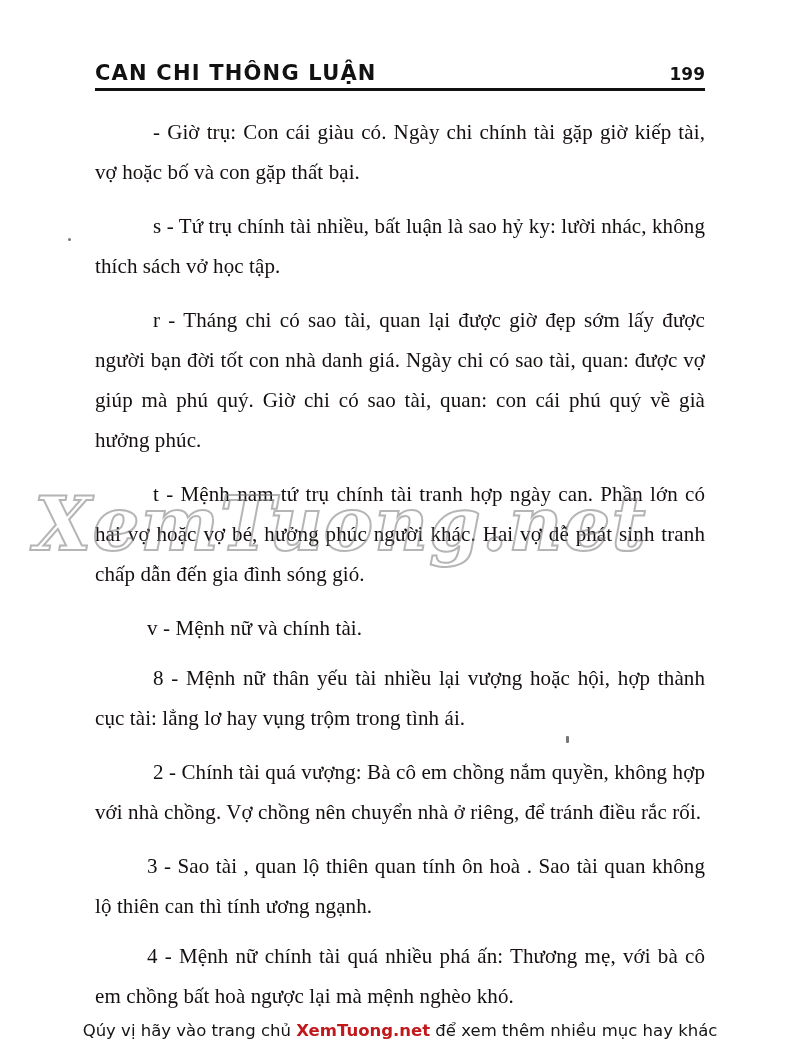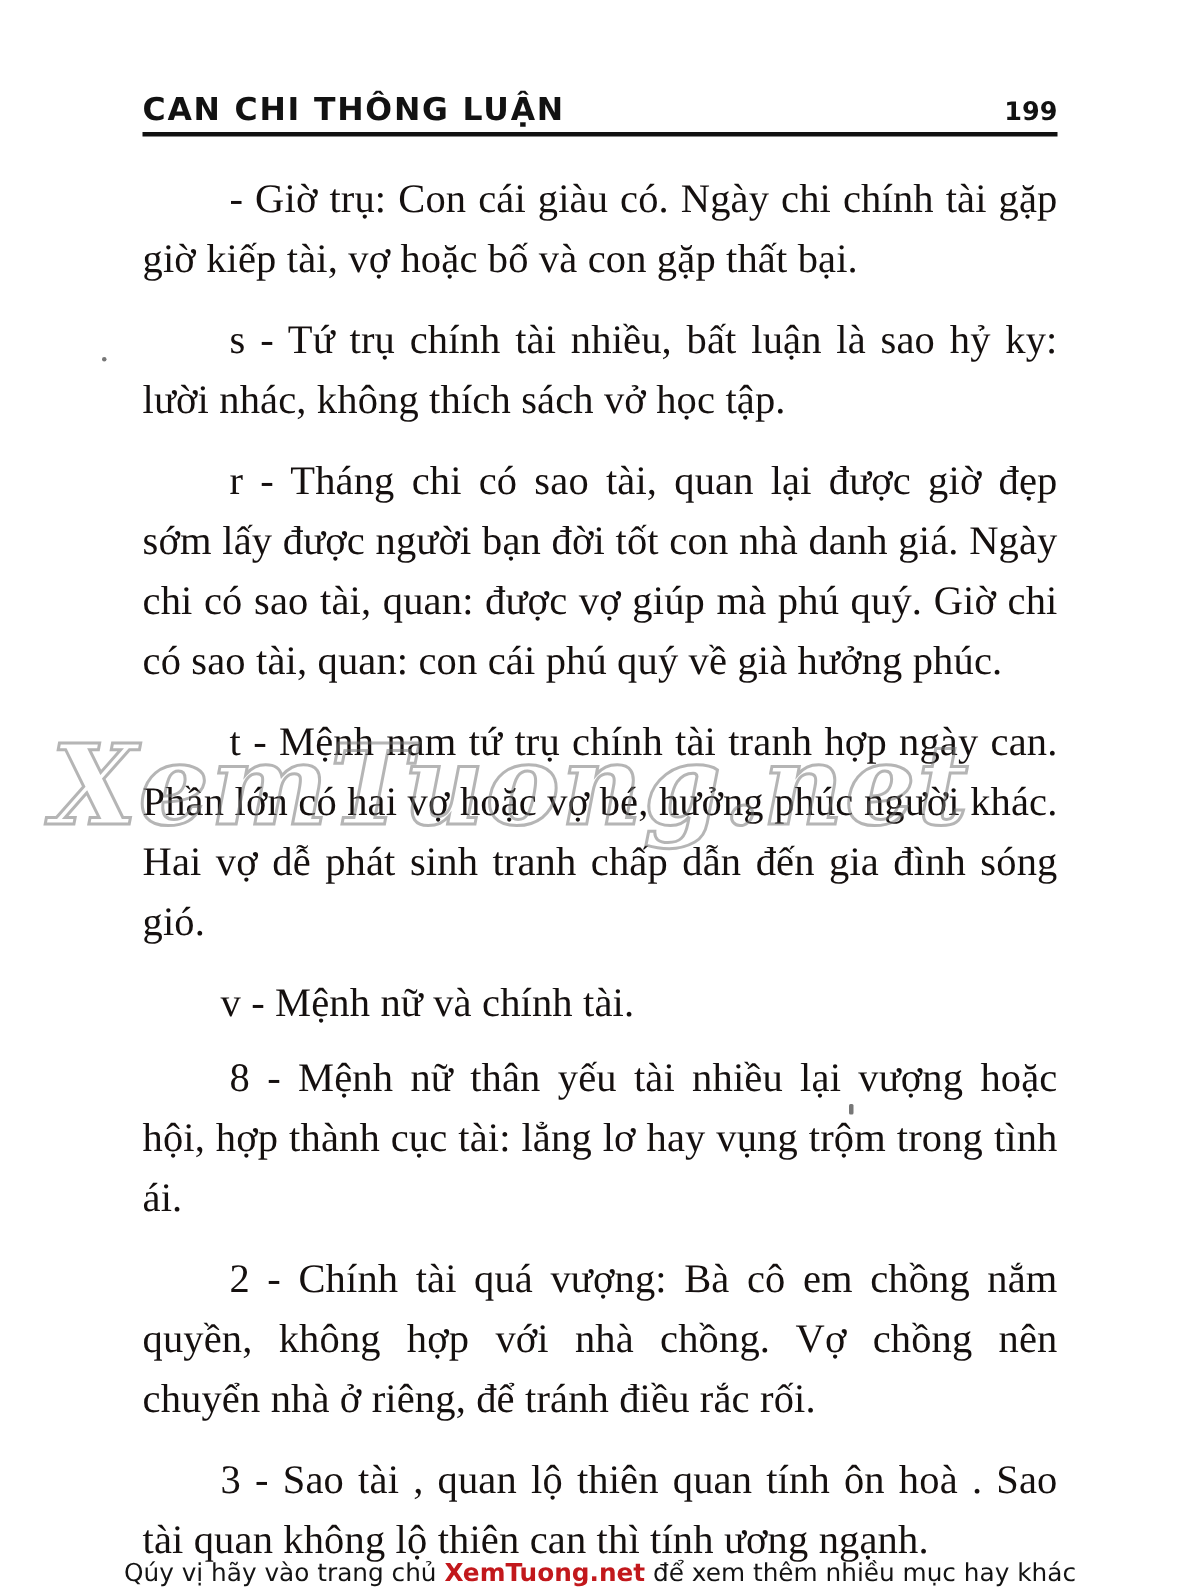--- a/index.html
+++ b/index.html
@@ -57,21 +57,21 @@
   }
   
   .content {
     position: absolute;
     top: 112px;
     left: 95px;
     width: 610px;
   }
   .para {
     font-family: "Liberation Serif", serif;
-    font-size: 27px;
+    font-size: 21px;
     line-height: 40px;
     text-align: justify;
     text-justify: inter-word;
     margin: 0 0 14px 0;
     color: #15100f;
     letter-spacing: 0.1px;
   }
   .para.indent {
     text-indent: 58px;
   }
@@ -98,21 +98,21 @@
     font-style: italic;
     letter-spacing: 1px;
     color: rgba(255,255,255,0);
     -webkit-text-stroke: 2px rgba(120,120,120,0.55);
     white-space: nowrap;
     line-height: 112px;
   }
   
   .footer {
     position: absolute;
-    bottom: 6px;
+    bottom: 24px;
     left: 0;
     width: 800px;
     text-align: center;
     font-family: "DejaVu Sans", sans-serif;
     font-size: 16.5px;
     color: #141414;
   }
   .footer .brand {
     color: #c2181c;
     font-weight: bold;

